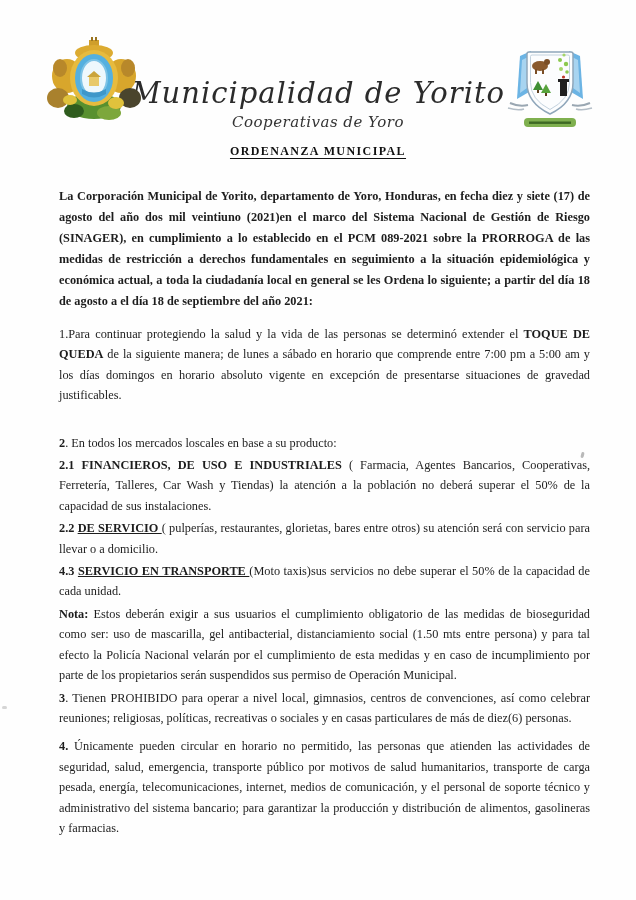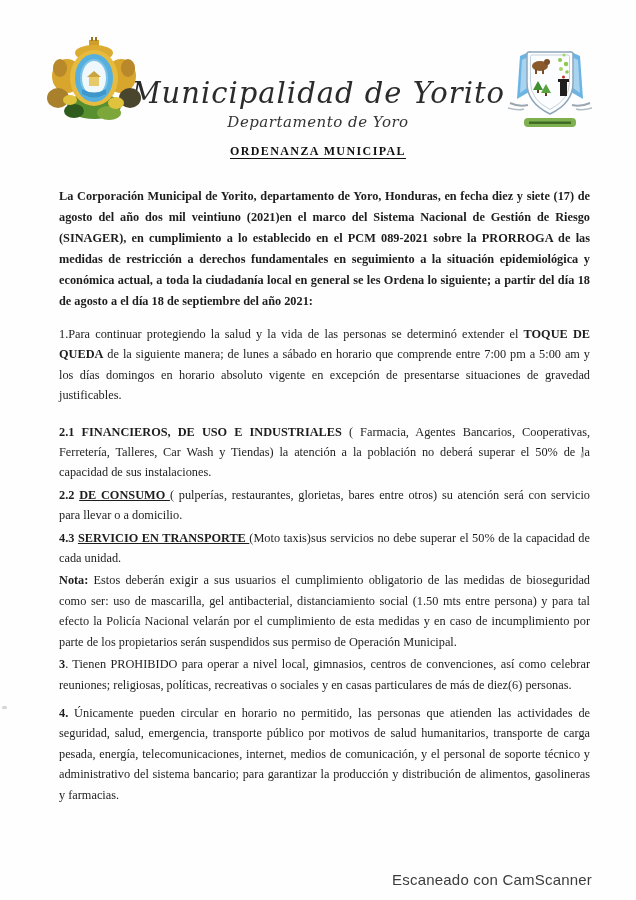--- a/index.html
+++ b/index.html
@@ -29,21 +29,21 @@
     font-size:12px;font-weight:bold;letter-spacing:1.4px;color:#111;
     text-decoration:underline;text-underline-offset:3px;
   }
   
   .doc{padding:20px 46px 0 59px;}
   .p{
     margin:0 0 2px 0;font-size:12.3px;line-height:20.4px;
     text-align:justify;color:#1d1d1d;
   }
   .p.intro{font-weight:bold;margin-bottom:12px;line-height:21px;}
-  .p.after-gap{margin-bottom:16px;}
+  .p.after-gap{margin-bottom:27px;}
   .p.item4{margin-top:8px;}
   .b{font-weight:bold;}
   .u{text-decoration:underline;}
   
   .scan-footer{
     position:absolute;right:44px;bottom:12px;
     font-family:"Liberation Sans", sans-serif;
     font-size:15px;color:#3d3d3d;letter-spacing:.2px;
   }
   .artifact{position:absolute;background:#b9b9b9;border-radius:2px;}
@@ -79,21 +79,21 @@
         <ellipse cx="48" cy="42" rx="13" ry="18" fill="#eef8fd"></ellipse>
         <ellipse cx="48" cy="42" rx="13" ry="18" fill="none" stroke="#7ec3e6" stroke-width="2"></ellipse>
         <path d="M41 41 l7 -6 7 6 z" fill="#caa43c"></path>
         <rect x="43" y="41" width="10" height="9" fill="#e8c96a"></rect>
         <path d="M36 53 q12 7 24 0 l0 5 q-12 7 -24 0 z" fill="#3f97c9"></path>
       </svg>
     </div>
 
     <div class="hdr-center">
       <div class="title">Municipalidad de Yorito</div>
-      <div class="subtitle">Departamento de Yoro</div>
+      <div class="subtitle">Cooperativas de Yoro</div>
       <div><span class="heading">ORDENANZA MUNICIPAL</span></div>
     </div>
 
     <div class="logo right">
       <svg width="92" height="90" viewBox="0 0 92 90" xmlns="http://www.w3.org/2000/svg">
         <path d="M16 10 L27 5 L25 46 L13 53 Z" fill="#6cb4e4"></path>
         <path d="M76 10 L65 5 L67 46 L79 53 Z" fill="#6cb4e4"></path>
         <path d="M18 14 L24 11 L23 42 L16 47 Z" fill="#a8d4f0"></path>
         <path d="M74 14 L68 11 L69 42 L76 47 Z" fill="#a8d4f0"></path>
         <path d="M25 6 h42 q2 0 2 2 v29 q0 20 -23 31 q-23 -11 -23 -31 v-29 q0 -2 2 -2 z" fill="#fcfdfe" stroke="#8fa6ba" stroke-width="1.5"></path>
@@ -120,25 +120,25 @@
         <path d="M88 62 q-10 3 -16 1" stroke="#b4bec7" stroke-width="1.5" fill="none"></path>
         <rect x="20" y="72" width="52" height="9" rx="4" fill="#7fb04f"></rect>
         <rect x="25" y="75.5" width="42" height="2.4" fill="#3e6a24"></rect>
       </svg>
     </div>
   </div>
 
   <div class="doc">
     <p class="p intro"><span class="b">La Corporación Municipal de Yorito, departamento de Yoro, Honduras, en fecha diez y siete (17) de agosto del año dos mil veintiuno (2021)en el marco del Sistema Nacional de Gestión de Riesgo (SINAGER), en cumplimiento a lo establecido en el PCM 089-2021 sobre la PRORROGA de las medidas de restricción a derechos fundamentales en seguimiento a la situación epidemiológica y económica actual, a toda la ciudadanía local en general se les Ordena lo siguiente; a partir del día 18 de agosto a el día 18 de septiembre del año 2021:</span></p>
     <p class="p after-gap"><span>1.Para continuar protegiendo la salud y la vida de las personas se determinó extender el </span><span class="b">TOQUE DE QUEDA</span><span> de la siguiente manera; de lunes a sábado en horario que comprende entre 7:00 pm a 5:00 am y los días domingos en horario absoluto vigente en excepción de presentarse situaciones de gravedad justificables.</span></p>
+    <p class="p"><span class="b">2</span><span>. En todos los mercados loscales en base a su producto:</span></p>
     <p class="p"><span class="b">2.1 FINANCIEROS, DE USO E INDUSTRIALES </span><span>( Farmacia, Agentes Bancarios, Cooperativas, Ferretería, Talleres, Car Wash y Tiendas) la atención a la población no deberá superar el 50% de la capacidad de sus instalaciones.</span></p>
-    <p class="p"><span class="b">2.2 </span><span class="b u">DE CONSUMO </span><span>( pulperías, restaurantes, glorietas, bares entre otros) su atención será con servicio para llevar o a domicilio.</span></p>
+    <p class="p"><span class="b">2.2 </span><span class="b u">DE SERVICIO </span><span>( pulperías, restaurantes, glorietas, bares entre otros) su atención será con servicio para llevar o a domicilio.</span></p>
     <p class="p"><span class="b">4.3 </span><span class="b u">SERVICIO EN TRANSPORTE </span><span>(Moto taxis)sus servicios no debe superar el 50% de la capacidad de cada unidad.</span></p>
     <p class="p"><span class="b">Nota:</span><span> Estos deberán exigir a sus usuarios el cumplimiento obligatorio de las medidas de bioseguridad como ser: uso de mascarilla, gel antibacterial, distanciamiento social (1.50 mts entre persona) y para tal efecto la Policía Nacional velarán por el cumplimiento de esta medidas y en caso de incumplimiento por parte de los propietarios serán suspendidos sus permiso de Operación Municipal.</span></p>
     <p class="p"><span class="b">3</span><span>. Tienen PROHIBIDO para operar a nivel local, gimnasios, centros de convenciones, así como celebrar reuniones; religiosas, políticas, recreativas o sociales y en casas particulares de más de diez(6) personas.</span></p>
     <p class="p item4"><span class="b">4.</span><span> Únicamente pueden circular en horario no permitido, las personas que atienden las actividades de seguridad, salud, emergencia, transporte público por motivos de salud humanitarios, transporte de carga pesada, energía, telecomunicaciones, internet, medios de comunicación, y el personal de soporte técnico y administrativo del sistema bancario; para garantizar la producción y distribución de alimentos, gasolineras y farmacias.</span></p>
   </div>
 
   <div class="artifact a1"></div>
   <div class="artifact a2"></div>
 
-  <div class="scan-footer">Escaneado con CamScanner</div>
 </div>
 
 </body></html>

